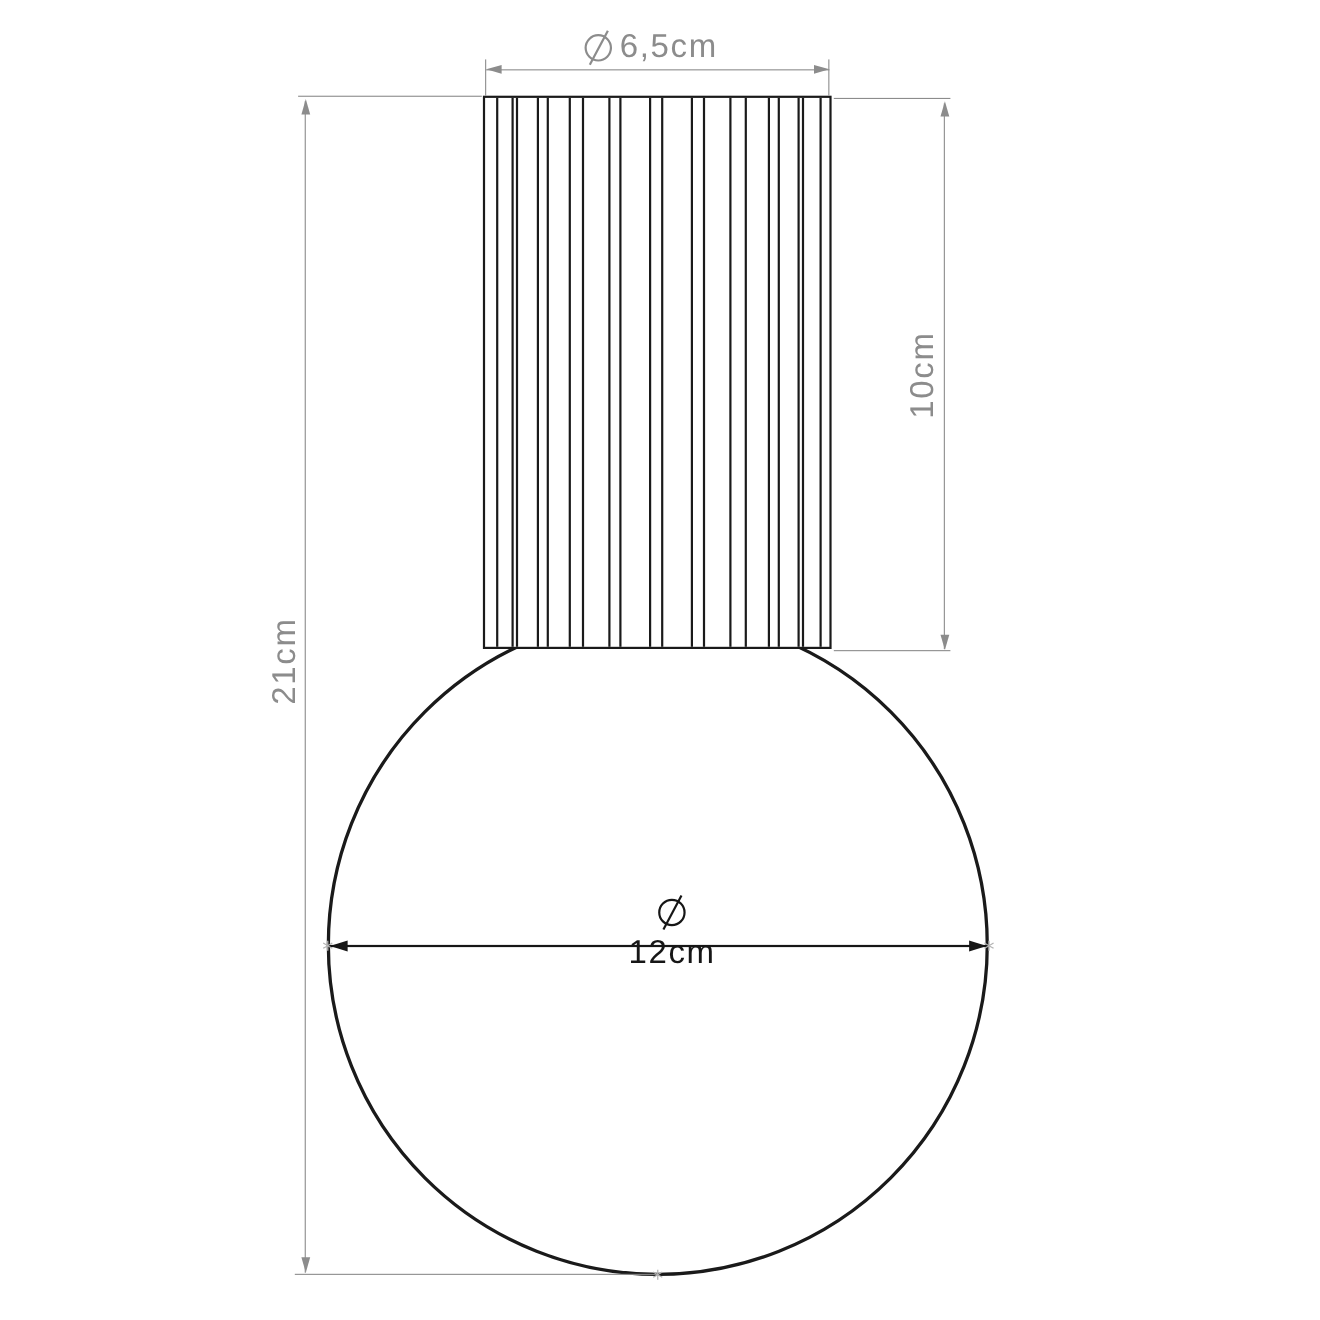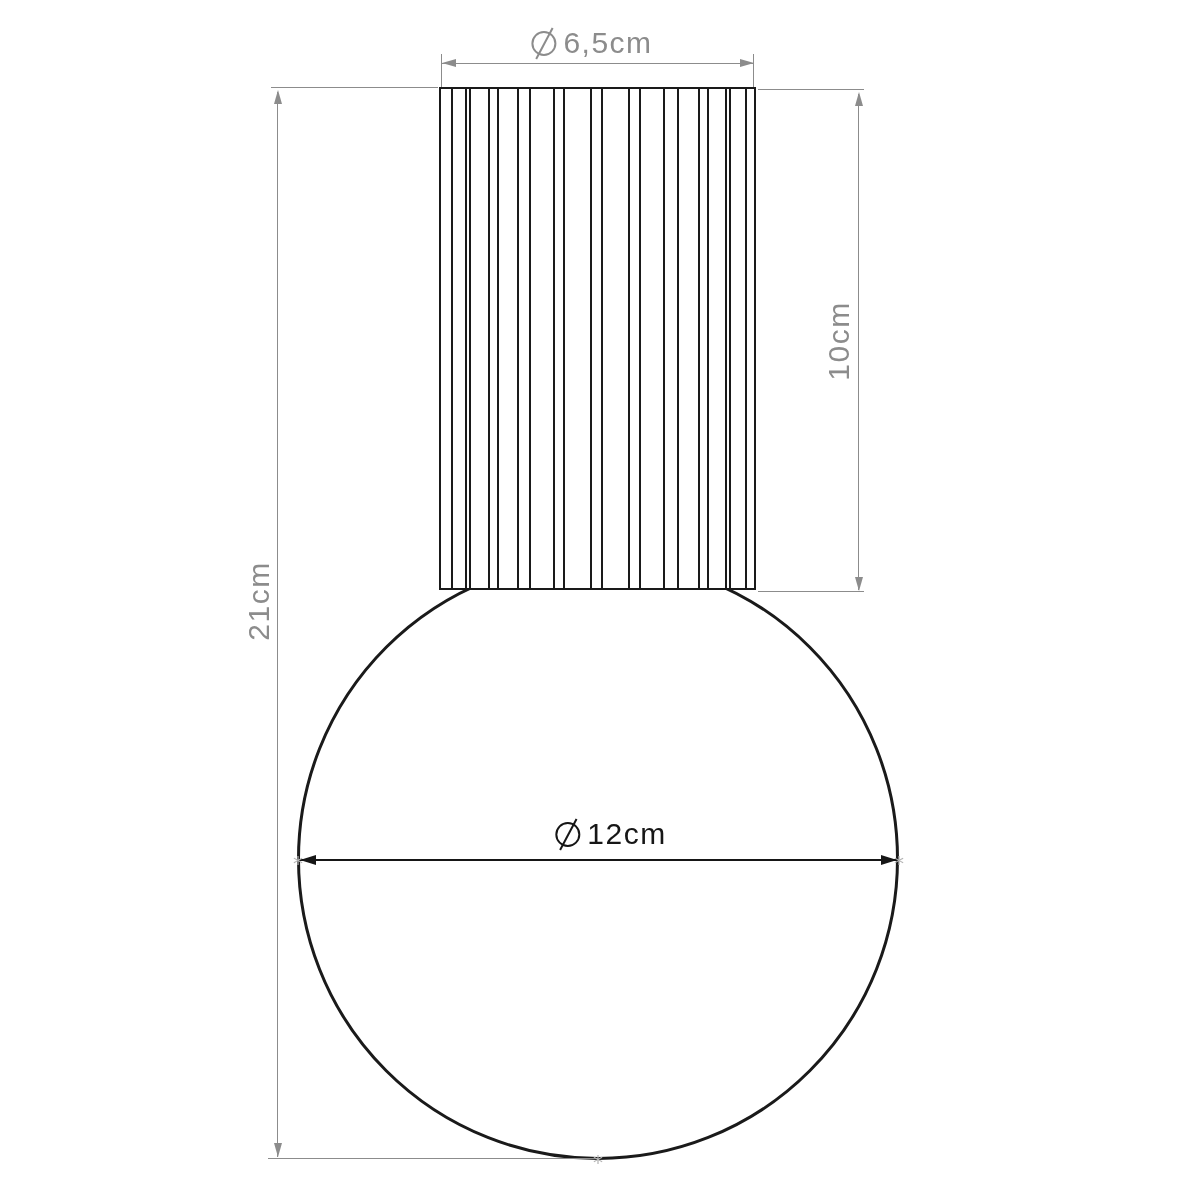--- a/index.html
+++ b/index.html
@@ -158,21 +158,21 @@
     <div class="arr gray a-down" style="left:277.5px; top:1157px;"></div>
     <div class="dim-label v-label" style="left:259px; top:601px;">
       <span>21cm</span>
     </div>
   </div>
 
   <div class="dim-group">
     <div class="ln b-h" style="left:300px; top:859px; width:597px;"></div>
     <div class="arr black big a-left" style="left:300px; top:860px;"></div>
     <div class="arr black big a-right" style="left:897px; top:860px;"></div>
-    <div class="dim-label h-label dark" style="left:611px; top:817px;">
+    <div class="dim-label h-label dark" style="left:611px; top:817px;flex-direction:column;">
       <span class="dia"></span>
       <span>12cm</span>
     </div>
     <span class="star" style="left:298px; top:860px;">*</span>
     <span class="star" style="left:899px; top:860px;">*</span>
     <span class="star" style="left:598px; top:1159px;">*</span>
   </div>
 
 </div>
 

